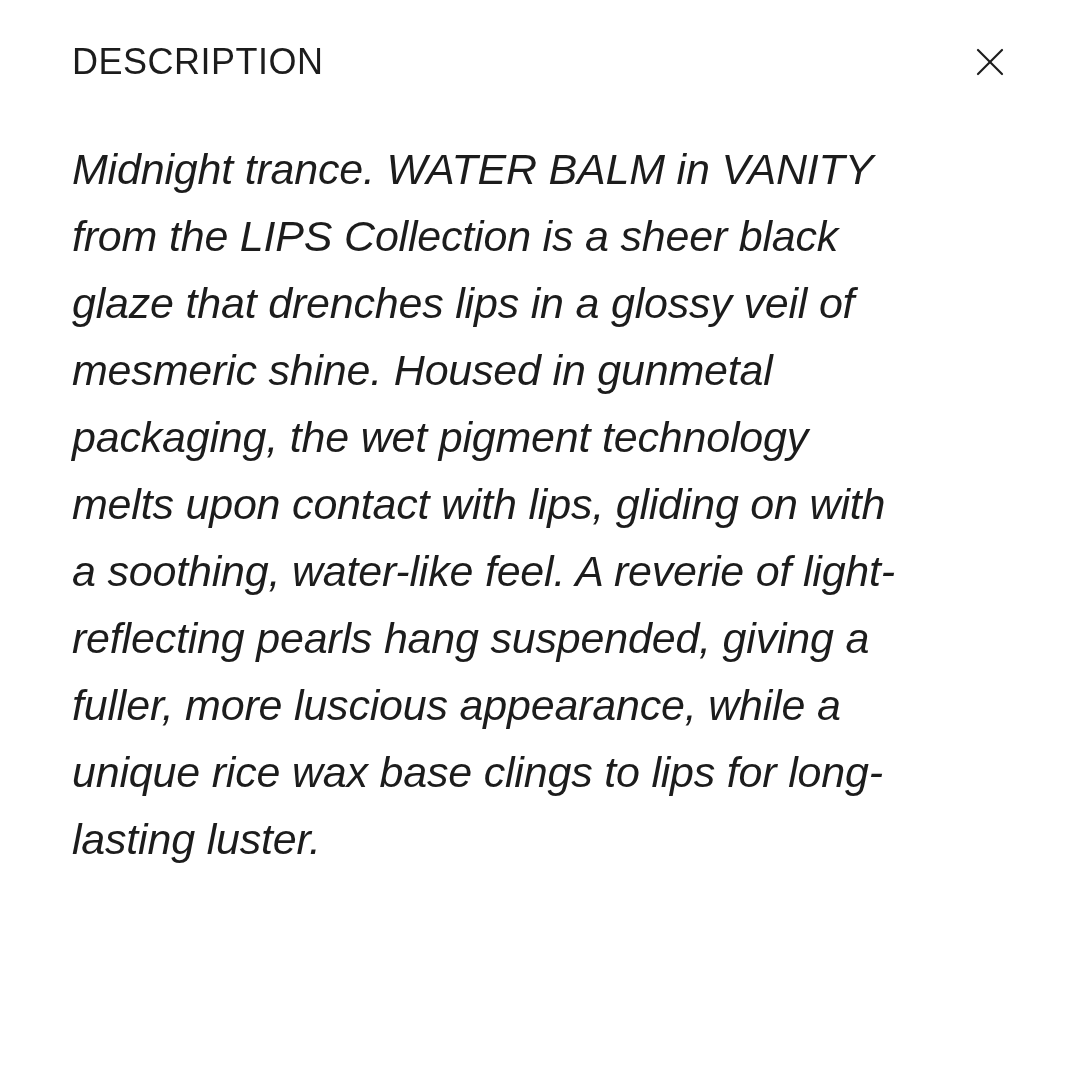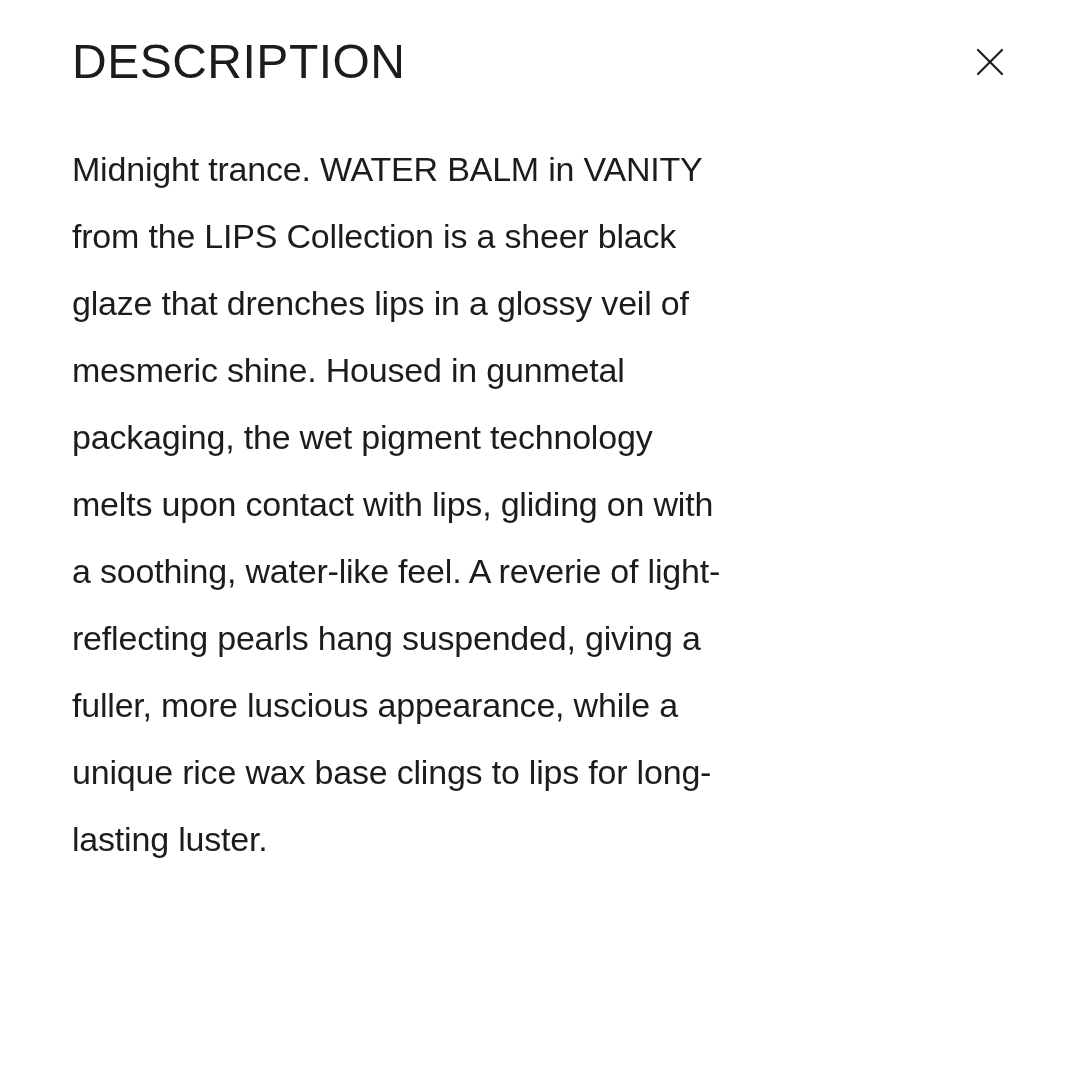--- a/index.html
+++ b/index.html
@@ -24,21 +24,21 @@
     background: var(--bg-color);
   }
   .modal-header {
     display: flex;
     justify-content: space-between;
     align-items: center;
     padding-top: 38px;
     height: 86px;
   }
   .title {
-    font-size: 48px;
+    font-size: 36px;
     font-weight: 400;
     letter-spacing: 0.5px;
     line-height: 48px;
     color: var(--text-color);
     white-space: nowrap;
   }
   .close-btn {
     background: none;
     border: none;
     padding: 0;
@@ -46,26 +46,27 @@
     height: 36px;
     display: flex;
     align-items: center;
     justify-content: center;
     cursor: pointer;
   }
   .close-btn svg {
     display: block;
   }
   .body-text {
-    font-size: 34px;
+    font-size: 43px;
     font-weight: 400;
     letter-spacing: -0.2px;
     line-height: 67px;
     white-space: pre-line;
     color: var(--text-color);
+    font-style: italic;
   }
   .description-text {
     margin-top: 50px;
   }
   .footer-text {
     margin-top: 67px;
   }
 </style>
 </head>
 <body>

